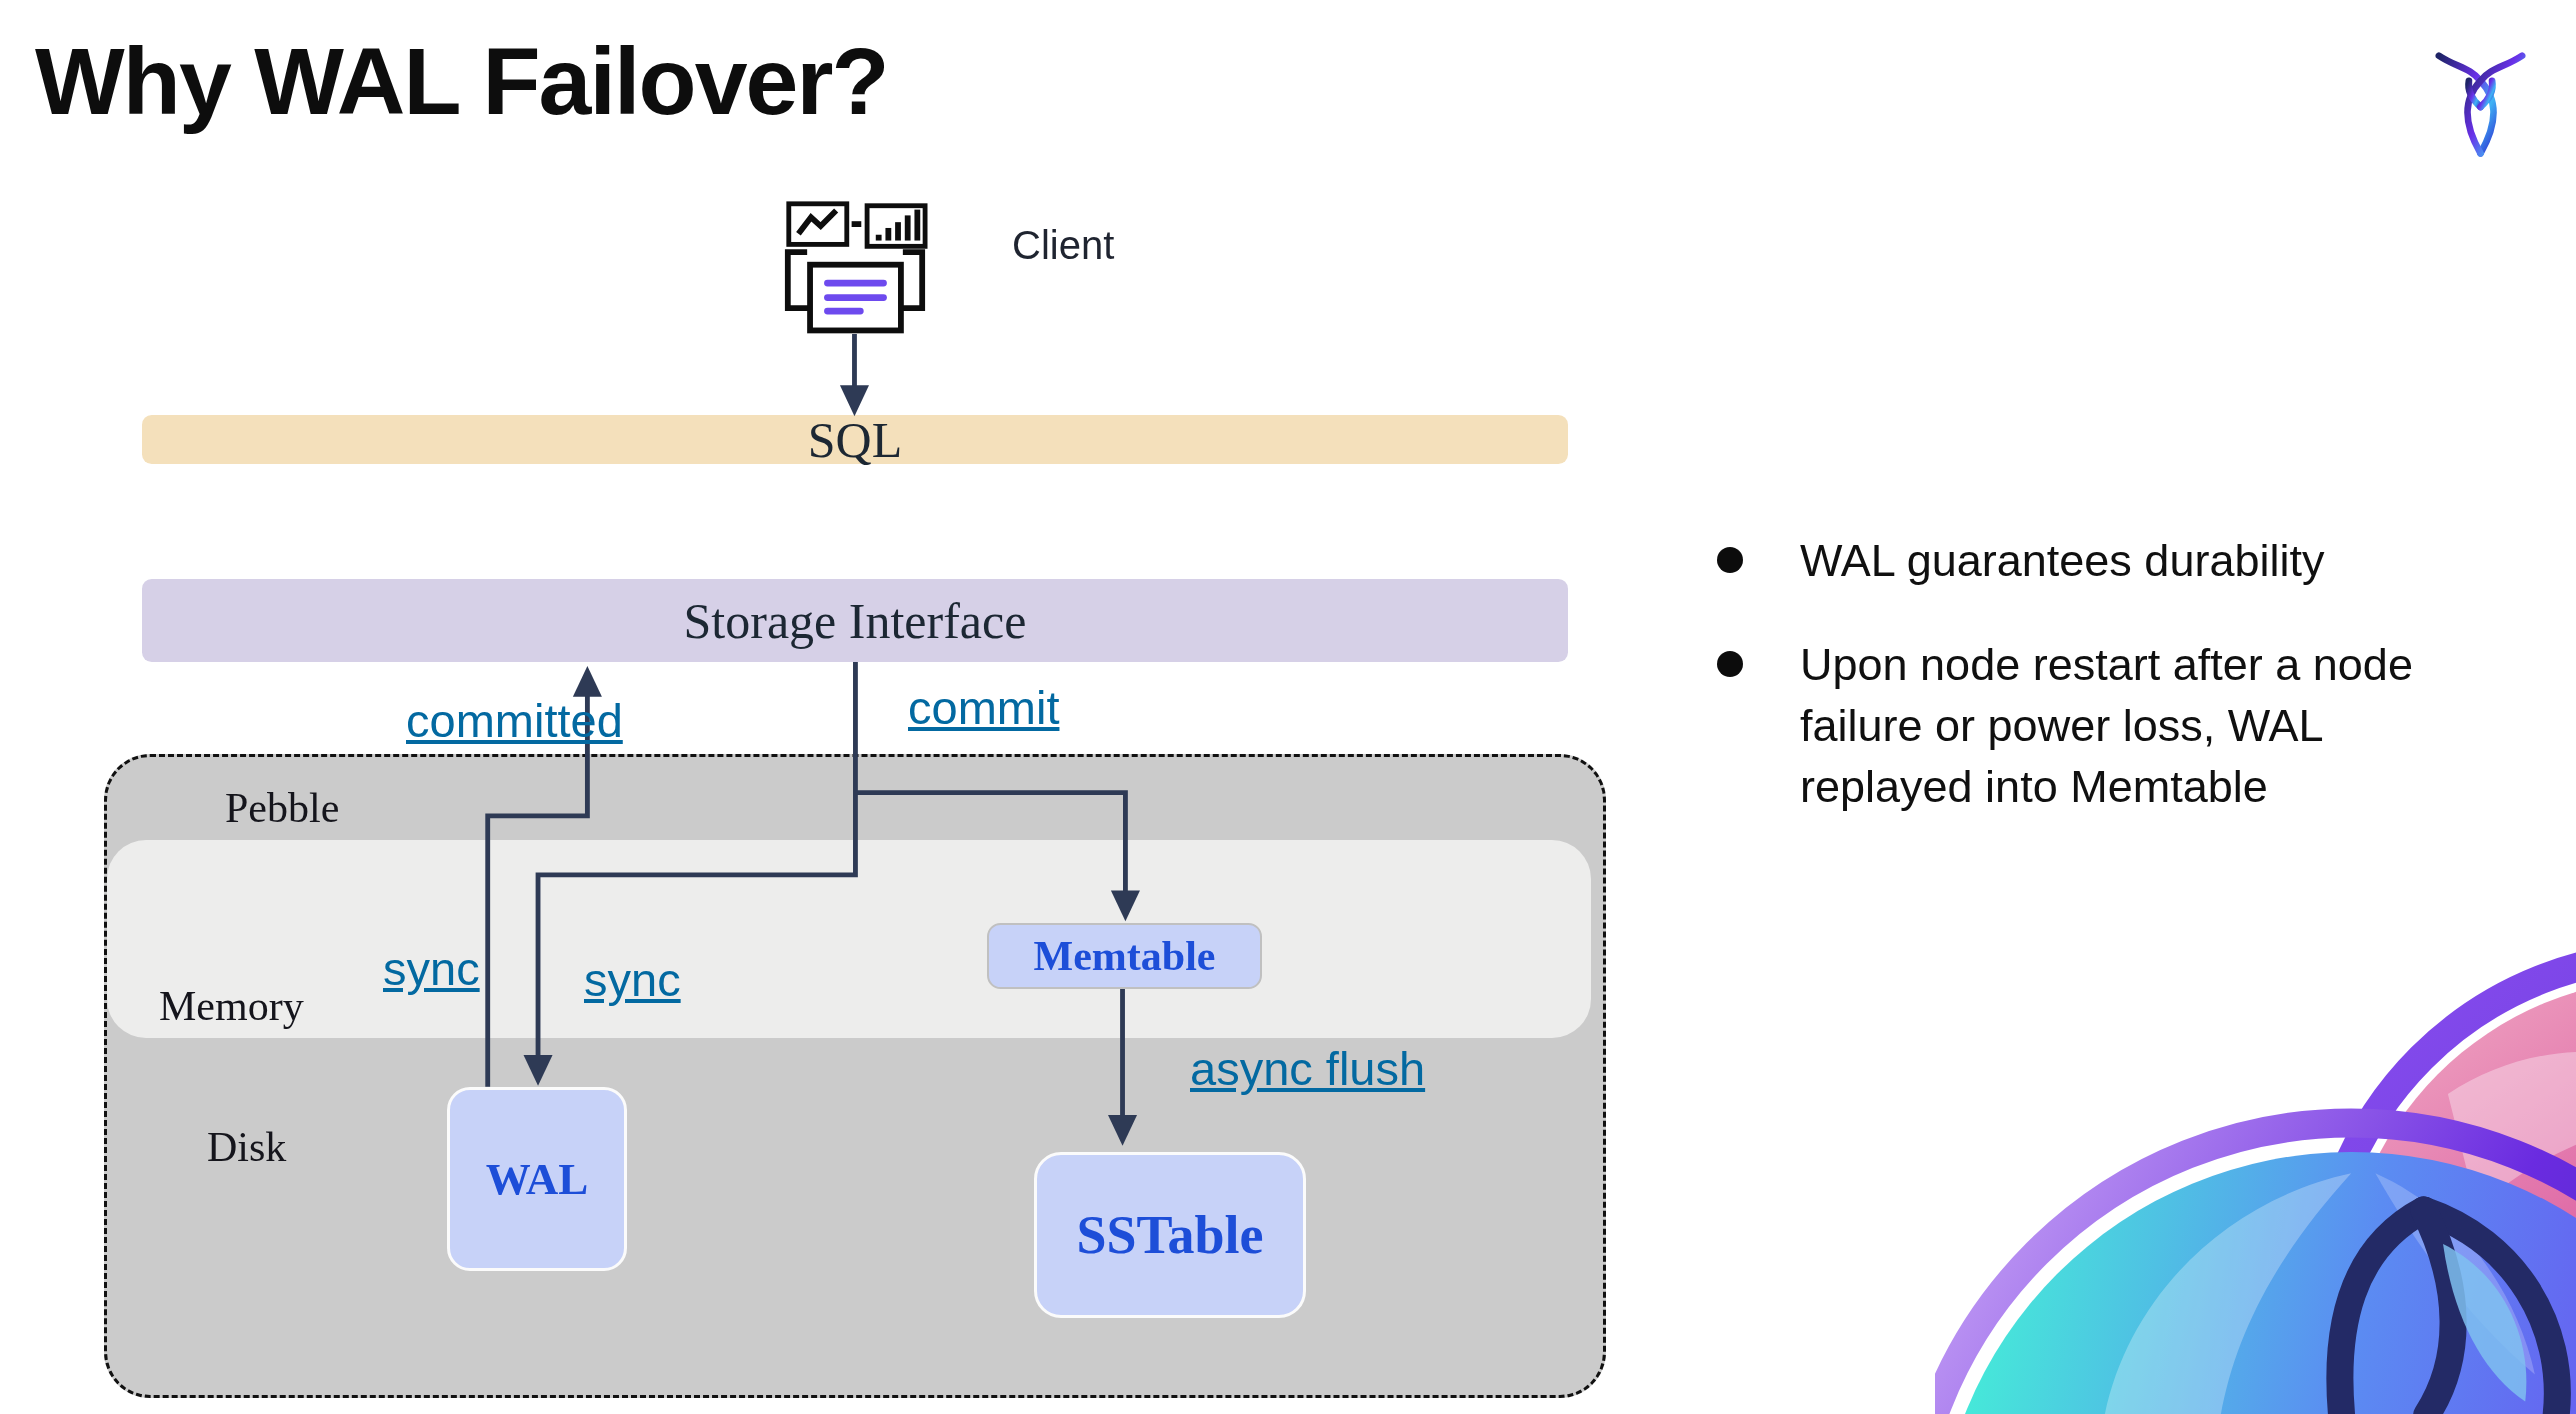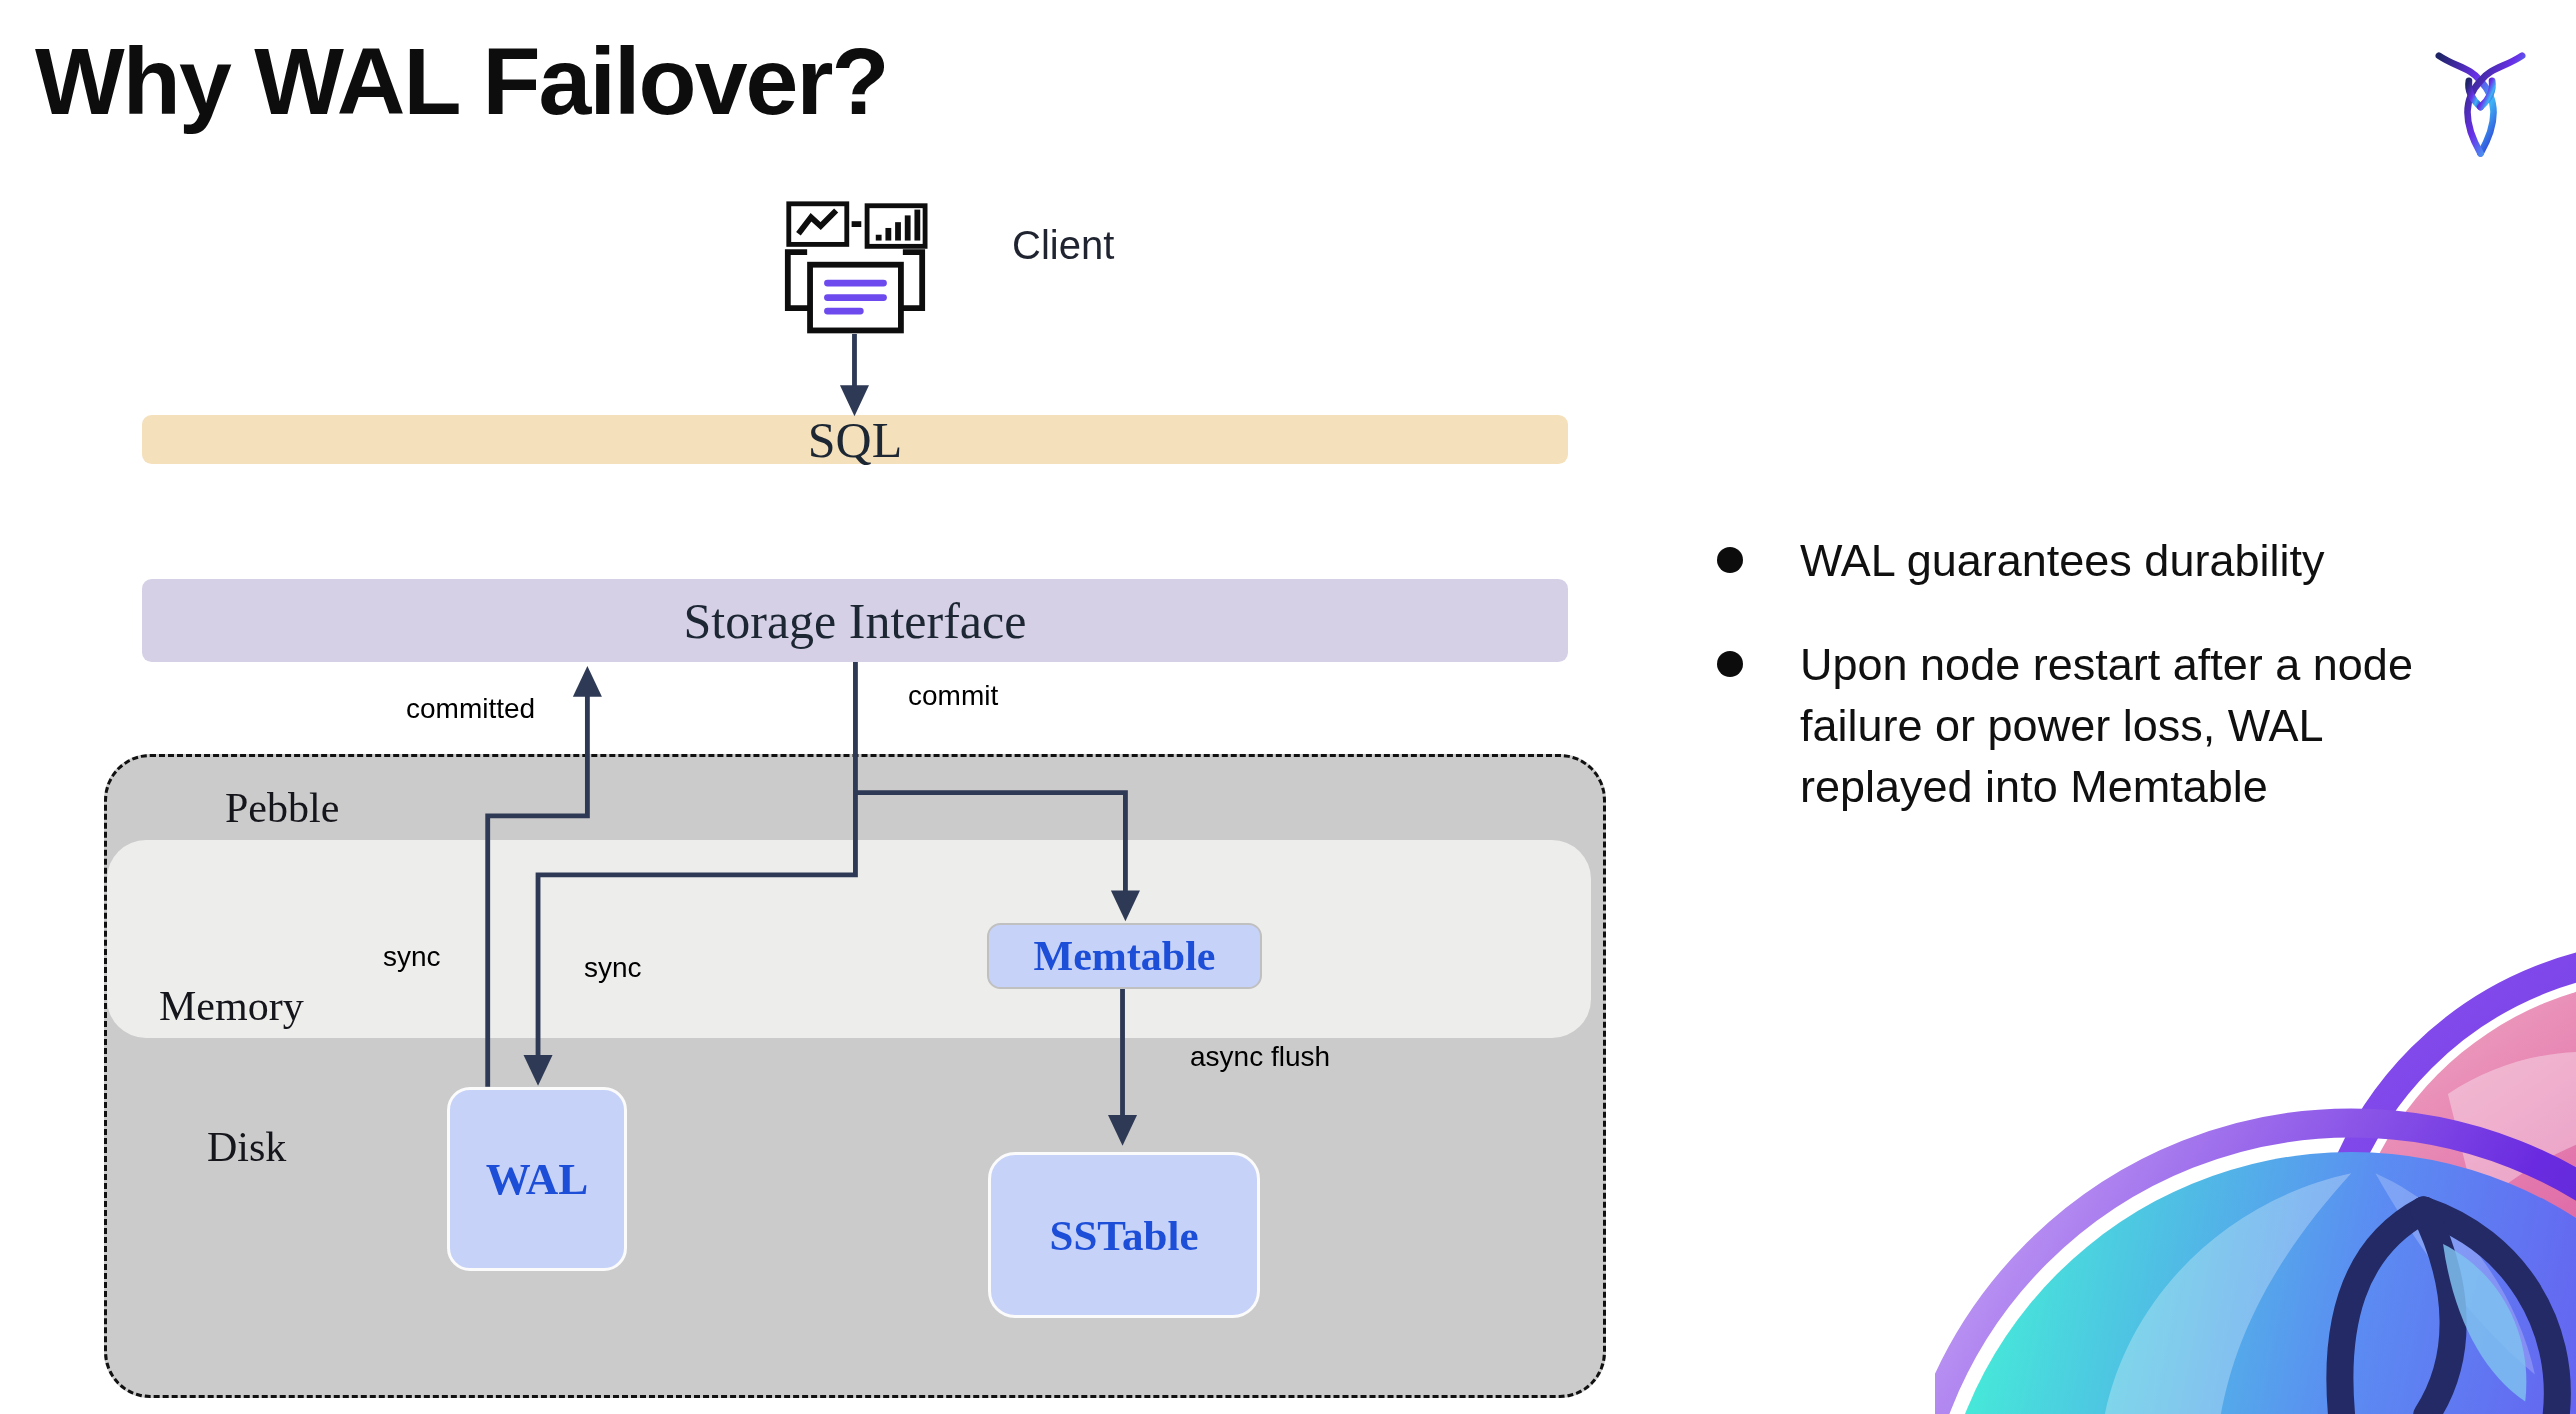--- a/index.html
+++ b/index.html
@@ -49,25 +49,25 @@
   }
   .node-wal {
     left: 447px; top: 1087px; width: 180px; height: 184px;
     border: 3.9px solid #fbfbfb; border-radius: 23px; font-size: 45px;
   }
   .node-memtable {
     left: 987px; top: 923px; width: 275px; height: 66px;
     border: 2.9px solid #c0c0c0; border-radius: 13.5px; font-size: 42px;
   }
   .node-sstable {
-    left: 988px; top: 1152px; width: 272px; height: 166px;
-    border: 3.9px solid #fbfbfb; border-radius: 27px; font-size: 43px;
-  }
-
-  .edge-label { font-size: 28px; color: #000000; }
+    left: 1034px; top: 1152px; width: 272px; height: 166px;
+    border: 3.9px solid #fbfbfb; border-radius: 27px; font-size: 54px;
+  }
+
+  .edge-label { font-size: 47px; color: #0369a1; text-decoration: underline; }
   .lbl-committed { left: 406px; top: 693px; }
   .lbl-commit    { left: 908px; top: 680px; }
   .lbl-sync1     { left: 383px; top: 941px; }
   .lbl-sync2     { left: 584px; top: 952px; }
   .lbl-async     { left: 1190px; top: 1041px; }
 
   .bullets { left: 1684px; top: 530px; width: 871px; }
   .bullet-row { position: relative; margin-bottom: 43px; }
   .bullet-dot {
     position: absolute; left: 33px; top: 17.4px;

